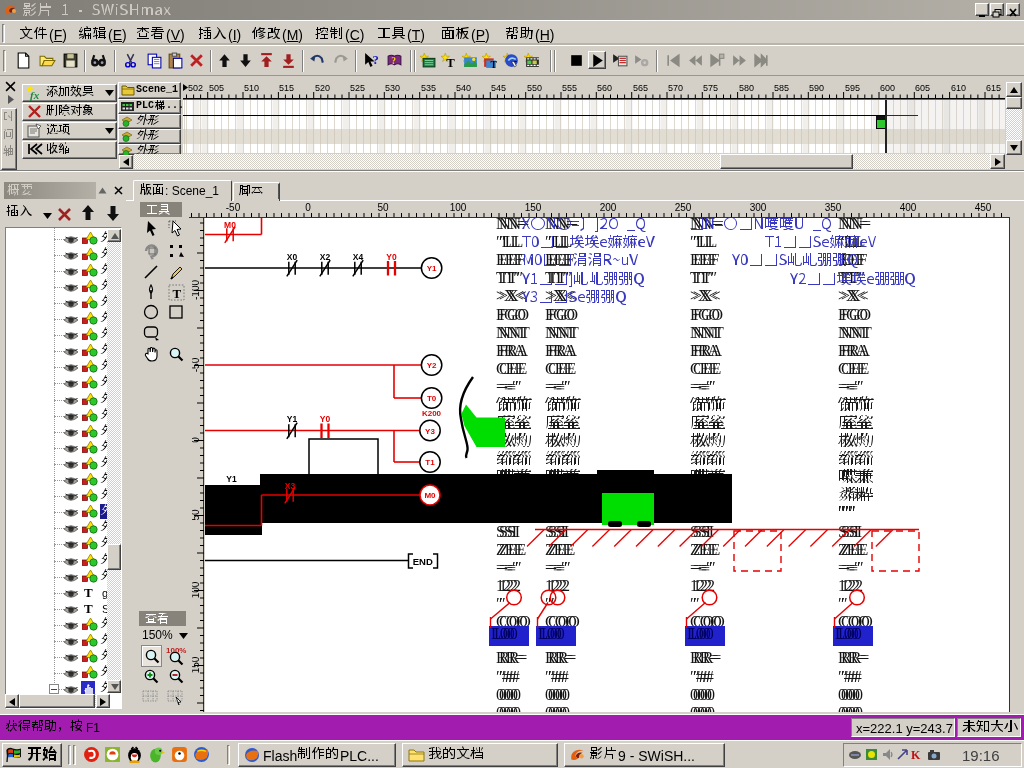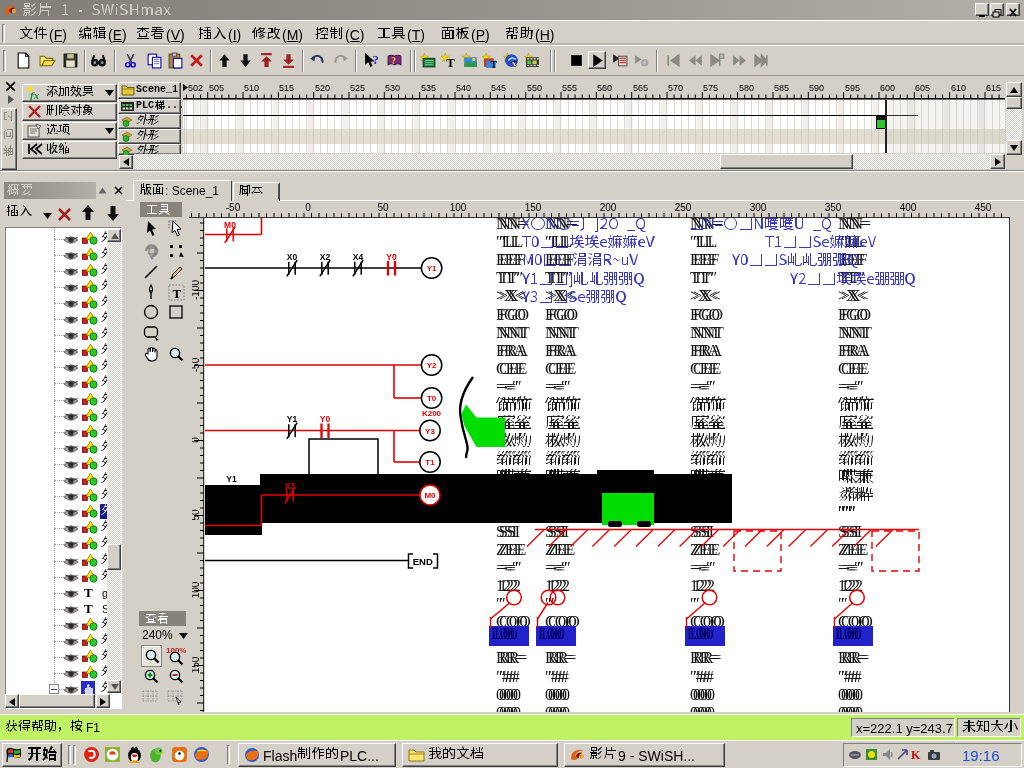--- a/index.html
+++ b/index.html
@@ -1105,21 +1105,21 @@
       <path d="M2.5 9.5 Q2 7.5 3.8 7.2 L5 7.8 L5 3.5 Q5 2.2 6 2.2 Q7 2.2 7 3.5 L7.2 6 L7.4 2.6 Q7.5 1.4 8.5 1.5 Q9.5 1.6 9.5 2.8 L9.6 6 L10 3 Q10.2 2 11.1 2.2 Q12 2.4 12 3.4 L12 6.5 L12.3 4.5 Q12.5 3.6 13.3 3.8 Q14.2 4 14 5.2 L14 10 Q14 15 9 15 Q5.5 15 4.5 12.5 Z" fill="#fff" stroke="#000" stroke-width="1.1"></path>
     </svg>
     <svg style="position:absolute;left:42px;top:174px" width="18" height="18" viewBox="0 0 18 18">
       <circle cx="7" cy="7" r="4.6" fill="#d8f4f4" stroke="#000" stroke-width="1.4"></circle>
       <path d="M10.2 10.2 L14.5 14.5" stroke="#000" stroke-width="2.2"></path>
     </svg>
     <div style="position:absolute;left:13px;top:439px;width:47px;height:15px;background:#87837b"></div>
     <svg style="position:absolute;left:19px;top:440px;" width="26" height="15" viewBox="0 0 26 15">
       <path d="M4 8H8V9H4ZM4 6H8V7H4ZM3 6V10H9V6ZM1 10V11H11V10ZM6 0V2H1V3H5C4 4 2 5 0 5C1 6 1 6 1 6C3 6 4 4 6 3V5H6V3C8 4 9 5 11 6C11 6 11 6 12 5C10 5 8 4 7 3H11V2H6V0Z M16 8H21V9H16ZM16 7V7H21V7ZM16 9H21V10H16ZM22 1C20 1 16 1 13 1C14 1 14 2 14 2C15 2 16 2 17 2C17 2 17 2 17 3H14V3H16C16 4 16 4 16 4H13V5H16C15 6 14 7 12 8C13 8 13 9 13 9C14 8 15 8 15 7V12H16V11H21V12H22V6H16C16 6 16 5 17 5H23V4H17C17 4 17 4 17 3H23V3H18L18 2C20 2 21 1 22 1Z" fill="#fff"></path>
     </svg>
-    <span style="position:absolute;left:16px;top:456px;font:12px 'Liberation Sans',sans-serif;color:#000">240%</span>
+    <span style="position:absolute;left:16px;top:456px;font:12px 'Liberation Sans',sans-serif;color:#000">150%</span>
     <svg style="position:absolute;left:53px;top:461px" width="9" height="6" viewBox="0 0 9 6">
       <path d="M0 0 H9 L4.5 6 Z" fill="#000"></path>
     </svg>
     <div style="position:absolute;left:15px;top:473px;width:21px;height:22px;background:#e8e4dc;border:1px solid #888;box-shadow:inset 1px 1px 0 #fff;"></div>
     <svg style="position:absolute;left:17px;top:475px" width="20" height="20" viewBox="0 0 20 20">
       <circle cx="8" cy="8" r="4.6" fill="#d8f4f4" stroke="#000" stroke-width="1.4"></circle>
       <path d="M11.2 11.2 L15.5 15.5" stroke="#000" stroke-width="2.2"></path>
     </svg>
     <svg style="position:absolute;left:39px;top:473px" width="24" height="24" viewBox="0 0 24 24">
       <text x="1" y="8" font-family="Liberation Sans" font-size="8" font-weight="bold" fill="#c02020">100%</text>
@@ -1615,21 +1615,21 @@
     <circle cx="652" cy="379.5" r="7.3" fill="none" stroke="#e60000" stroke-width="1.5"></circle>
     <line x1="285.5" y1="410" x2="285.5" y2="399" stroke="#e60000" stroke-width="1.4"></line>
     <line x1="285.5" y1="401" x2="305" y2="384.5" stroke="#e60000" stroke-width="1.4"></line>
     <line x1="332.5" y1="410" x2="332.5" y2="399" stroke="#e60000" stroke-width="1.4"></line>
     <line x1="332.5" y1="401" x2="343" y2="384.5" stroke="#e60000" stroke-width="1.4"></line>
     <line x1="481.5" y1="410" x2="481.5" y2="399" stroke="#e60000" stroke-width="1.4"></line>
     <line x1="481.5" y1="401" x2="500.5" y2="384.5" stroke="#e60000" stroke-width="1.4"></line>
     <line x1="629.5" y1="410" x2="629.5" y2="399" stroke="#e60000" stroke-width="1.4"></line>
     <line x1="629.5" y1="401" x2="648" y2="384.5" stroke="#e60000" stroke-width="1.4"></line>
   </svg>
-<div style="position:absolute;left:0;top:714px;width:1024px;height:26px;background:#bef264;border-top:1px solid #fff;">
+<div style="position:absolute;left:0;top:714px;width:1024px;height:26px;background:#a21caf;border-top:1px solid #fff;">
     <svg style="position:absolute;left:5px;top:4px;" width="80" height="16" viewBox="0 0 80 16">
       <path d="M9 4C10 5 11 5 11 6L12 5C11 5 11 4 10 4ZM8 4V6L8 6H5V7H8C8 9 7 10 4 12C5 12 5 12 5 13C7 11 8 10 8 8C9 10 10 12 12 12C12 12 12 12 12 12C11 11 9 9 9 7H12V6H9V6V4ZM8 1V2H5V1H4V2H1V2H4V4H5V2H8V3H9V2H12V2H9V1ZM4 4C4 4 4 4 3 5C3 4 2 4 2 4L1 4C2 4 2 5 3 5C2 6 1 6 1 6C1 6 1 7 1 7C2 7 2 6 3 6C3 6 3 7 3 7C3 8 2 9 1 9C1 10 1 10 1 10C2 10 3 9 4 8L4 9C4 10 3 11 3 11C3 11 3 12 3 12C2 12 2 12 1 12C2 12 2 12 2 12C2 12 3 12 3 12C3 12 4 12 4 12C4 11 4 10 4 9C4 8 4 6 4 5C4 5 5 5 5 4Z M19 3H24V4H19ZM19 2H24V3H19ZM18 1V5H25V1ZM18 10C19 10 20 11 20 11L21 11C20 10 20 10 19 9ZM16 1C16 1 15 3 13 3C14 3 14 4 14 4C15 3 16 2 17 1ZM17 8V9H22V11C22 12 22 12 22 12C22 12 21 12 21 12C21 12 21 12 21 12C22 12 23 12 23 12C23 12 23 12 23 11V9H25V8H23V7H25V6H18V7H22V8ZM16 3C16 5 14 6 13 7C13 7 14 8 14 8C14 8 15 7 15 6V12H16V5C17 5 17 4 17 4Z M30 1V2H27V2H30V3H27V4H30V4C30 5 30 5 29 5H27V6H29C29 6 28 7 27 7C27 8 27 8 28 8C29 8 30 7 30 6H33V5H30C31 5 31 5 31 4V4H33V3H31V2H33V2H31V1ZM34 1V8H35V2H37C36 2 36 3 36 4C37 4 37 5 37 5C37 6 37 6 37 6C37 6 36 6 36 6C36 6 35 6 35 6C35 6 35 7 35 7C36 7 36 7 37 7C37 7 37 7 37 7C38 6 38 6 38 5C38 5 38 4 37 4C37 3 38 2 38 1L38 1L37 1ZM28 8V12H29V9H32V12H33V9H36V11C36 11 36 11 36 11C36 11 35 11 34 11C34 11 34 11 35 12C36 12 36 12 37 12C37 11 37 11 37 11V8H33V7H32V8Z M47 1C47 2 47 3 47 3H45V4H47C47 8 46 10 44 12C44 12 44 12 45 13C47 11 48 8 48 4H50C50 9 50 11 50 11C49 11 49 11 49 11C49 11 48 11 47 11C48 12 48 12 48 12C48 12 49 12 49 12C50 12 50 12 50 12C51 11 51 9 51 4C51 4 51 3 51 3H48C48 3 48 2 48 1ZM39 10 40 11C41 11 43 10 45 10L45 9L45 9V1H40V10ZM41 10V8H44V9ZM41 5H44V7H41ZM41 4V2H44V4Z M54 13C55 12 56 11 56 10C56 9 56 8 55 8C55 8 54 9 54 9C54 10 55 10 55 10L55 10C55 11 55 12 54 12Z M75 7C75 8 74 9 74 9C73 9 72 9 72 8C72 8 72 7 73 7ZM70 9C71 9 72 10 73 10C72 11 71 11 70 12C70 12 70 12 70 12C72 12 73 11 74 11C75 11 76 12 77 13L77 12C77 11 76 11 75 10C75 9 76 8 76 7H77V6H73C73 5 73 4 74 4L73 4C72 4 72 5 72 6H70V7H72C71 7 71 8 70 9ZM70 2V5H71V3H76V5H77V2H74C74 2 74 1 74 0L73 1C73 1 73 2 73 2ZM67 1V3H66V4H67V7L65 8L66 9L67 8V11C67 12 67 12 67 12C67 12 66 12 66 12C66 12 66 12 66 12C67 12 67 12 68 12C68 12 68 12 68 11V8L70 7L70 7L68 7V4H70V3H68V1Z" fill="#000"></path>
     </svg>
     <span style="position:absolute;left:86px;top:6px;font:12px 'Liberation Sans',sans-serif;color:#000">F1</span>
     <div style="position:absolute;left:851px;top:3px;width:104px;height:19px;background:#d4d0c8;border-top:1px solid #808080;border-left:1px solid #808080;border-right:1px solid #fff;border-bottom:1px solid #fff;"></div>
     <span style="position:absolute;left:856px;top:6px;font:13px 'Liberation Sans',sans-serif;color:#000">x=222.1 y=243.7</span>
     <div style="position:absolute;left:957px;top:3px;width:64px;height:19px;background:#d4d0c8;border-top:1px solid #808080;border-left:1px solid #808080;border-right:1px solid #fff;border-bottom:1px solid #fff;"></div>
     <svg style="position:absolute;left:962px;top:4px;" width="58" height="17" viewBox="0 0 58 17">
       <path d="M6 1V3H2V4H6V6H1V7H6C5 9 2 11 0 12C1 12 1 12 1 13C3 12 5 10 6 8V13H8V8C9 10 11 12 13 13C13 12 13 12 14 12C12 11 9 9 8 7H13V6H8V4H12V3H8V1Z M22 2V13H23V12H26V13H27V2ZM23 11V3H26V11ZM16 1C16 2 15 4 14 5C15 5 15 5 15 6C16 5 16 4 16 3H18V6V6H15V7H17C17 9 17 11 14 13C15 13 15 13 15 13C17 12 18 11 18 9C19 10 20 11 20 12L21 11C21 11 19 9 18 8C18 8 18 8 19 7H21V6H19L19 6V3H21V2H17C17 2 17 1 17 1Z M34 1C34 2 34 3 34 5H29V6H34C34 8 32 11 29 13C29 13 29 13 29 13C33 12 34 9 35 6C36 10 38 12 41 13C41 13 41 13 41 12C39 11 37 9 36 6H41V5H35C36 3 36 2 36 1Z M48 1V12C48 12 48 12 48 12C48 12 47 12 46 12C46 13 46 13 46 13C48 13 48 13 49 13C49 13 50 13 50 12V1ZM52 4C53 6 54 9 55 11L56 10C55 8 54 6 53 4ZM45 4C44 6 44 8 42 10C43 10 43 10 43 10C45 9 46 6 46 4Z" fill="#000"></path>
     </svg>
@@ -1727,13 +1727,13 @@
       <path d="M3 12 L12 3 M12 3 L12 8 M12 3 L7 3" stroke="#448" stroke-width="1.6" fill="none"></path>
     </svg>
     <svg style="position:absolute;left:909px;top:6px" width="15" height="15" viewBox="0 0 15 15">
       <text x="2" y="12" font-family="Liberation Serif" font-size="12" font-weight="bold" fill="#c01010">K</text>
     </svg>
     <svg style="position:absolute;left:926px;top:6px" width="15" height="15" viewBox="0 0 15 15">
       <rect x="2" y="5" width="12" height="8" rx="1" fill="#3a3a3a"></rect>
       <circle cx="8" cy="9" r="2.5" fill="#8ac"></circle>
       <rect x="4" y="3" width="4" height="3" fill="#3a3a3a"></rect>
     </svg>
-    <span style="position:absolute;left:962px;top:6px;font:15px 'Liberation Sans',sans-serif;color:#1d4ed8">19:16</span>
+    <span style="position:absolute;left:962px;top:6px;font:15px 'Liberation Sans',sans-serif;color:#404040">19:16</span>
   </div>
 </body></html>

